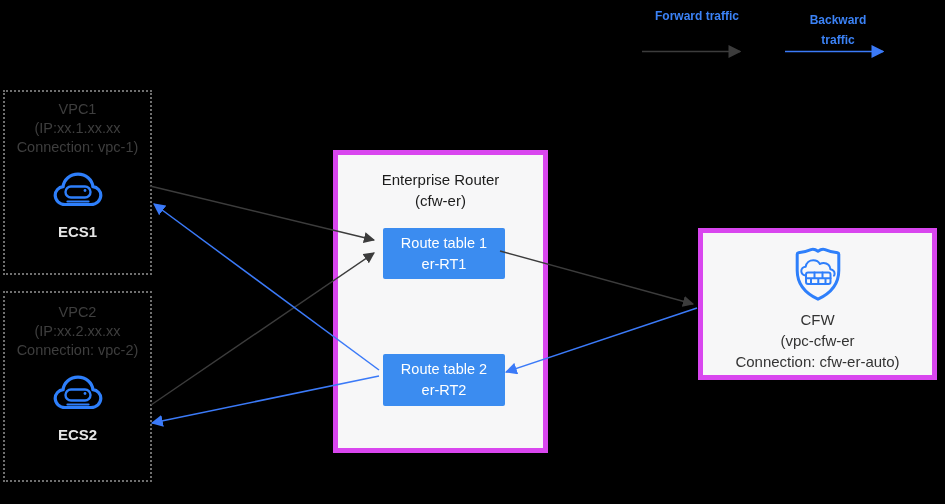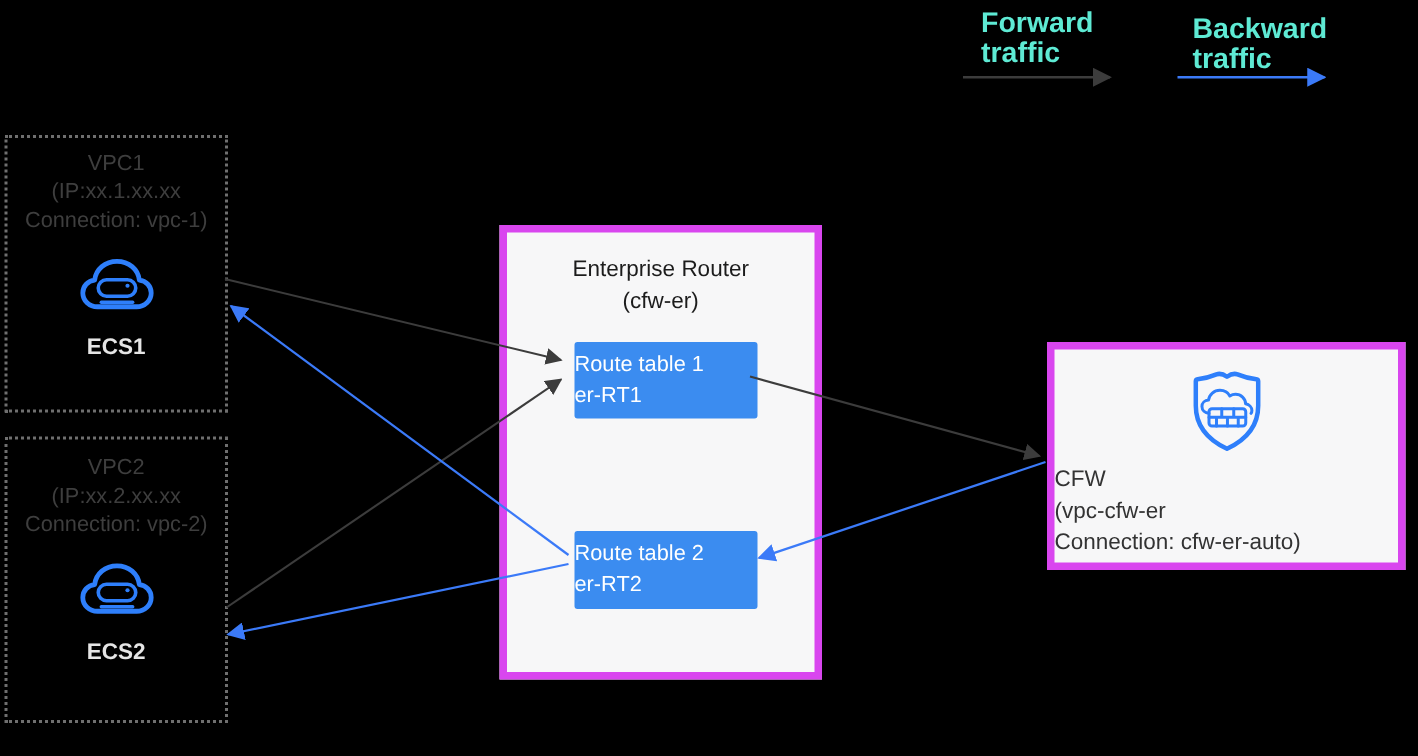--- a/index.html
+++ b/index.html
@@ -2,22 +2,22 @@
 <html><head>
 <meta charset="utf-8">
 <style>
   html,body{margin:0;padding:0;background:#000;}
   .canvas{
     position:relative;width:945px;height:504px;background:#000;overflow:hidden;
     font-family:"Liberation Sans",sans-serif;
   }
   
   .legend-label{
-    position:absolute;width:86px;
-    font-size:19px;line-height:20px;color:#5eead4;font-weight:700;
+    position:absolute;width:86px;text-align:center;
+    font-size:12px;line-height:20px;color:#3b82f6;font-weight:700;
   }
   .legend-forward-label{left:654px;top:6px;}
   .legend-backward-label{left:795px;top:10px;}
   
   .vpc-box{
     position:absolute;left:3px;width:145px;
     border:2px dotted #6f6f6f;color:#3e3e3e;text-align:center;
   }
   .vpc1-box{top:90px;height:181px;}
   .vpc2-box{top:291px;height:187px;}
@@ -25,26 +25,26 @@
   .vpc1-box .vpc-title-block{margin-top:8px;}
   .vpc2-box .vpc-title-block{margin-top:10px;}
   .ecs-icon{display:block;margin:12px auto 0;}
   .ecs-label{margin-top:10px;font-size:15px;font-weight:700;color:#e5e5e5;}
   
   .panel{position:absolute;background:#f7f7f8;border:5px solid #d946ef;box-sizing:border-box;}
   .er-panel{left:333px;top:150px;width:215px;height:303px;text-align:center;}
   .er-title{margin-top:14px;font-size:15px;line-height:21px;color:#1c1c1c;}
   .route-table{
     position:absolute;left:45px;width:122px;background:#3b8cf0;border-radius:2px;
-    color:#fff;font-size:14.5px;line-height:21px;text-align:left;
+    color:#fff;font-size:14.5px;line-height:21px;text-align:center;
     display:flex;flex-direction:column;justify-content:center;
   }
   .route-table-1{top:73px;height:51px;}
   .route-table-2{top:199px;height:52px;}
-  .cfw-panel{left:698px;top:228px;width:239px;height:152px;}
+  .cfw-panel{left:698px;top:228px;width:239px;height:152px;text-align:center;}
   .cfw-shield-icon{display:block;margin:12px auto 0;}
   .cfw-text{margin-top:6px;font-size:15px;line-height:21px;color:#333;}
   
   .arrow-overlay{position:absolute;left:0;top:0;pointer-events:none;}
 </style>
 </head>
 <body>
 
 <div class="canvas">
 

